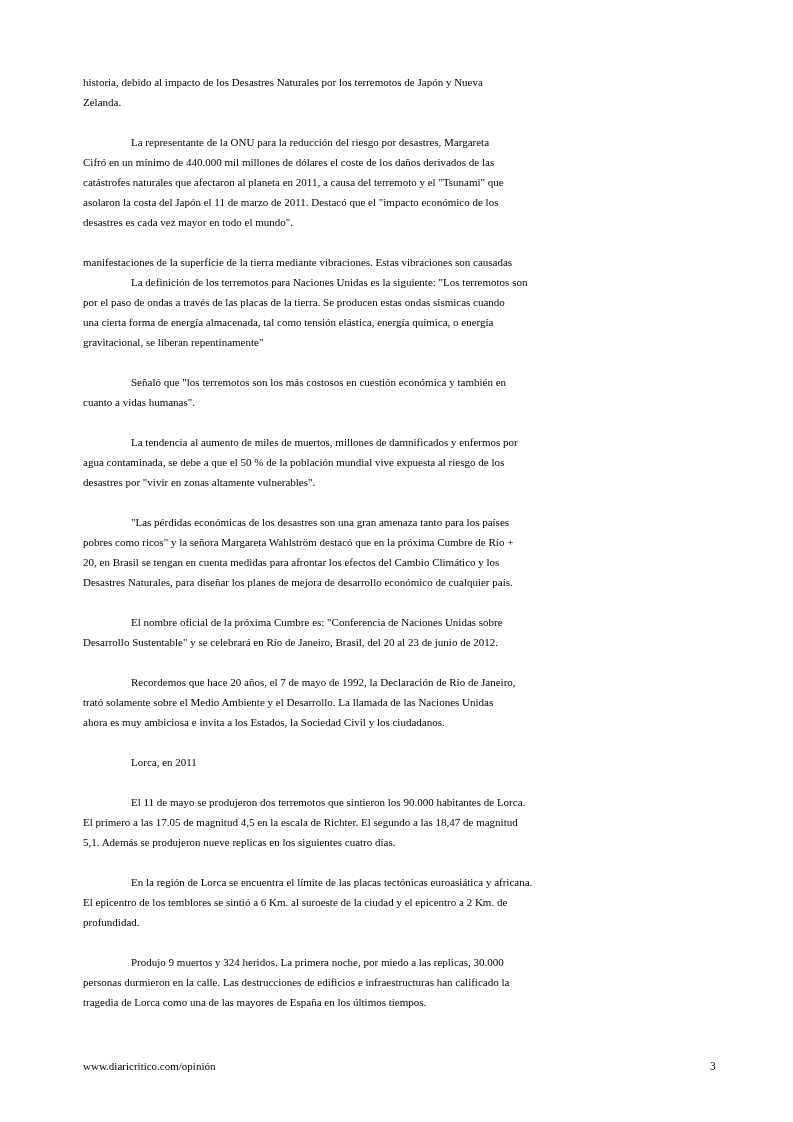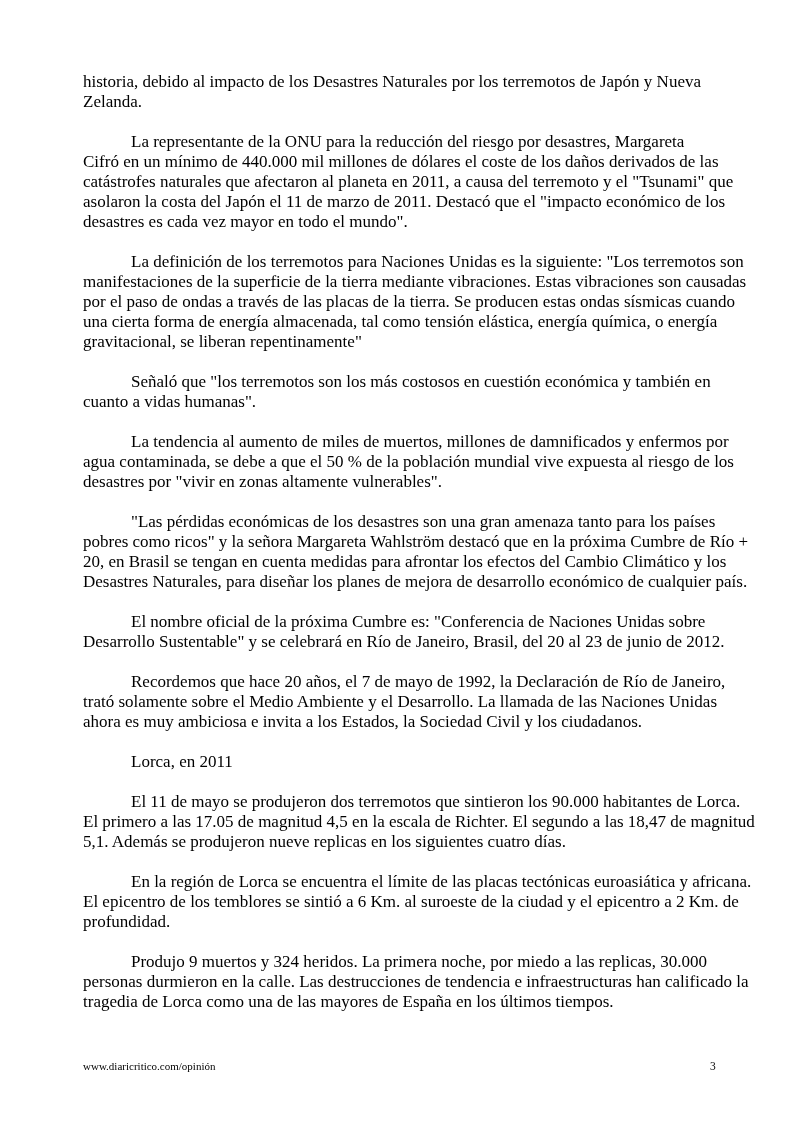--- a/index.html
+++ b/index.html
@@ -4,21 +4,21 @@
 <style>
   html, body { margin: 0; padding: 0; background: #ffffff; }
   body { width: 793px; height: 1122px; position: relative; overflow: hidden; }
   .page {
     position: absolute; left: 0; top: 0; width: 793px; height: 1122px;
     background: #ffffff; color: #000000;
     font-family: "Liberation Serif", "DejaVu Serif", serif;
   }
   .body-text {
     position: absolute; left: 83px; top: 72px; width: 636px;
-    font-size: 17px; line-height: 20px;
+    font-size: 11px; line-height: 20px;
   }
   .line { white-space: nowrap; height: 20px; }
   .line.indent { padding-left: 48px; }
   .gap { height: 20px; }
   .footer-url {
     position: absolute; left: 83px; top: 1058px;
     font-size: 11px; line-height: 16px; white-space: nowrap;
   }
   .footer-page {
     position: absolute; left: 710px; top: 1058px;
@@ -37,22 +37,22 @@
       <div class="gap"></div>
       <div class="paragraph">
         <div class="line indent">La representante de la ONU para la reducción del riesgo por desastres, Margareta</div>
         <div class="line">Cifró en un mínimo de 440.000 mil millones de dólares el coste de los daños derivados de las</div>
         <div class="line">catástrofes naturales que afectaron al planeta en 2011, a causa del terremoto y el "Tsunami" que</div>
         <div class="line">asolaron la costa del Japón el 11 de marzo de 2011. Destacó que el "impacto económico de los</div>
         <div class="line">desastres es cada vez mayor en todo el mundo".</div>
       </div>
       <div class="gap"></div>
       <div class="paragraph">
+        <div class="line">manifestaciones de la superficie de la tierra mediante vibraciones. Estas vibraciones son causadas</div>
         <div class="line indent">La definición de los terremotos para Naciones Unidas es la siguiente: "Los terremotos son</div>
-        <div class="line">manifestaciones de la superficie de la tierra mediante vibraciones. Estas vibraciones son causadas</div>
         <div class="line">por el paso de ondas a través de las placas de la tierra. Se producen estas ondas sísmicas  cuando</div>
         <div class="line">una cierta forma de energía almacenada, tal como tensión elástica, energía química, o energía</div>
         <div class="line">gravitacional, se liberan repentinamente"</div>
       </div>
       <div class="gap"></div>
       <div class="paragraph">
         <div class="line indent">Señaló que "los terremotos son los más costosos en cuestión económica y también en</div>
         <div class="line">cuanto a vidas humanas".</div>
       </div>
       <div class="gap"></div>
@@ -91,19 +91,19 @@
       </div>
       <div class="gap"></div>
       <div class="paragraph">
         <div class="line indent">En la región de Lorca se encuentra el límite de las placas tectónicas euroasiática y africana.</div>
         <div class="line">El epicentro de los temblores se sintió a 6 Km. al suroeste de la ciudad y el epicentro a 2 Km. de</div>
         <div class="line">profundidad.</div>
       </div>
       <div class="gap"></div>
       <div class="paragraph">
         <div class="line indent">Produjo 9 muertos y 324 heridos. La primera noche, por miedo a las replicas, 30.000</div>
-        <div class="line">personas durmieron en la calle. Las destrucciones de tendencia e infraestructuras han calificado la</div>
+        <div class="line">personas durmieron en la calle. Las destrucciones de edificios e infraestructuras han calificado la</div>
         <div class="line">tragedia de Lorca como una de las mayores de España en los últimos tiempos.</div>
       </div>
     </div>
   <div class="footer-url">www.diaricritico.com/opinión</div>
   <div class="footer-page">3</div>
 </div>
 
 </body></html>

